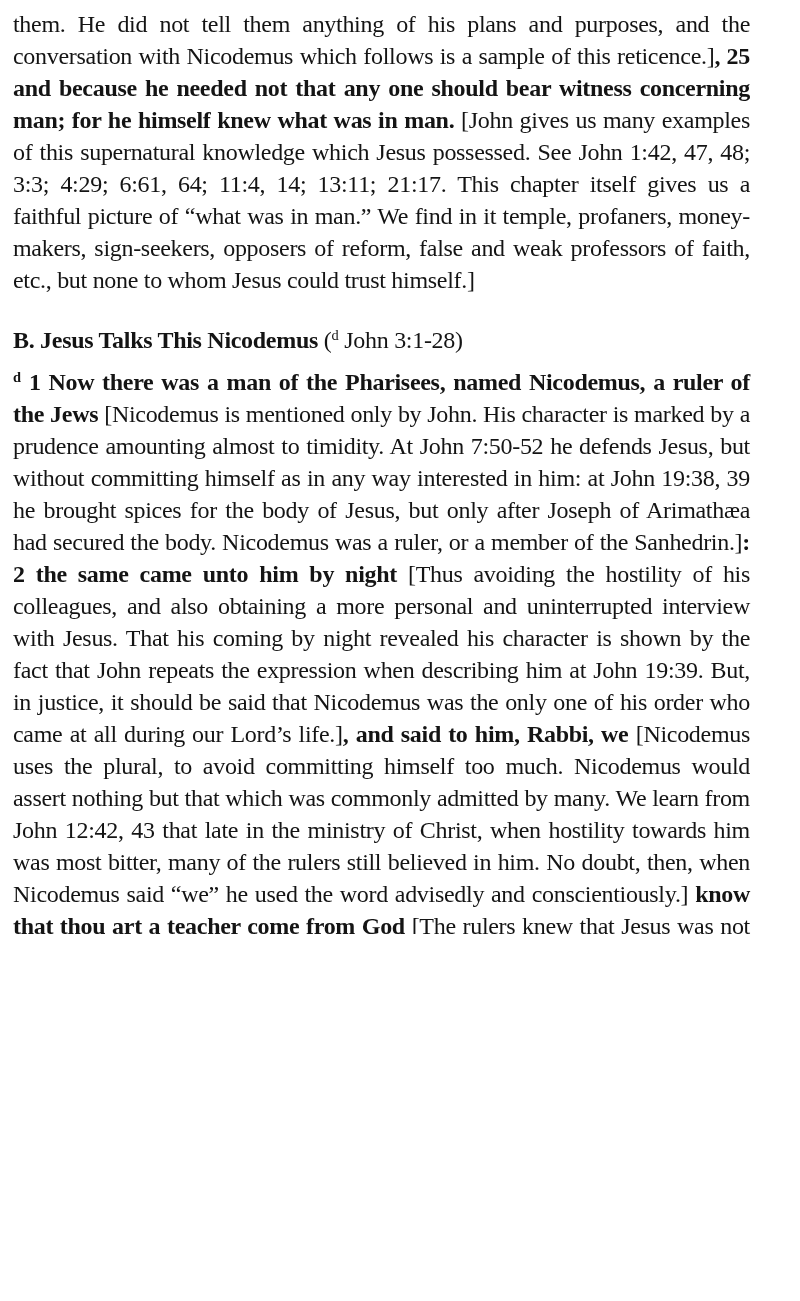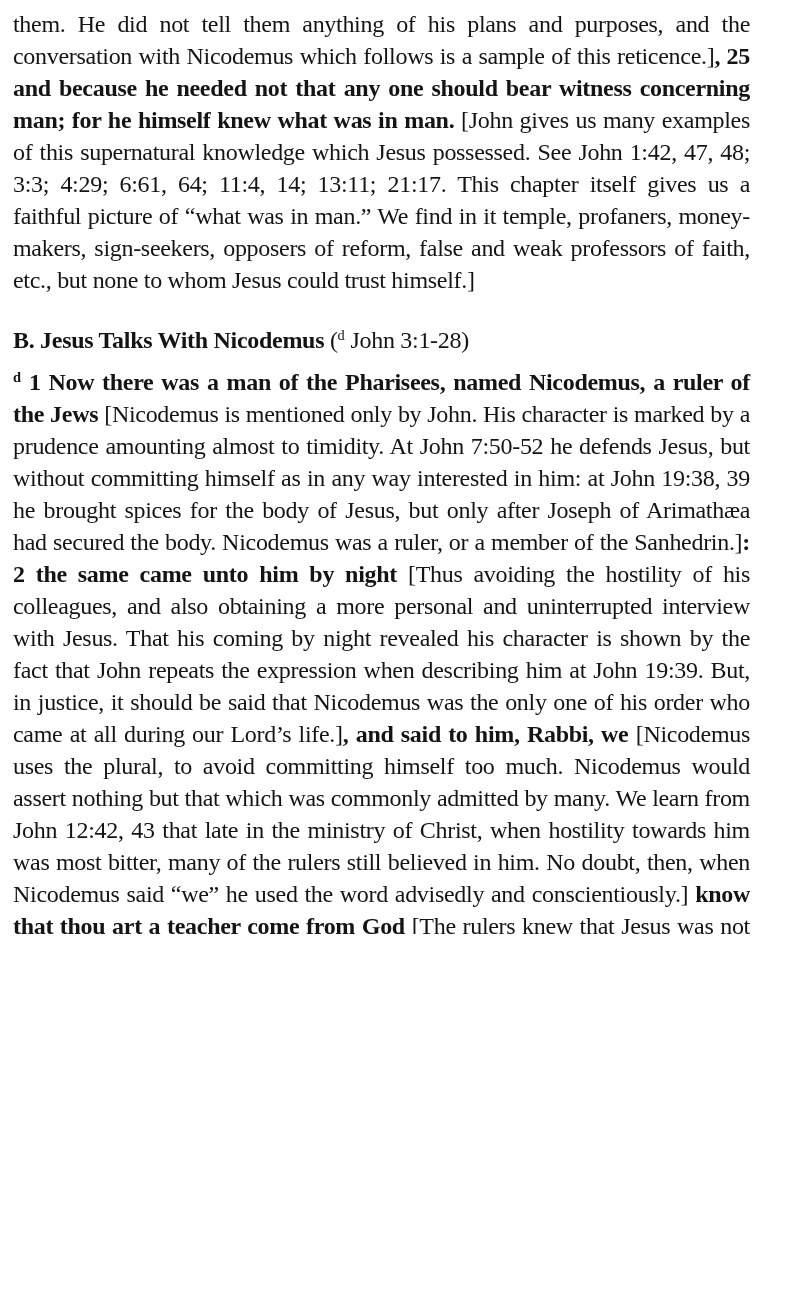--- a/index.html
+++ b/index.html
@@ -56,19 +56,19 @@
     font-style: italic;
     white-space: nowrap;
   }
 </style>
 </head>
 <body>
 
 <div class="page">
   <main class="text-block">
       <p class="block paragraph"><span class="seg normal">them. He did not tell them anything of his plans and purposes, and the conversation with Nicodemus which follows is a sample of this reticence.]</span><span class="seg bold">, 25 and because he needed not that any one should bear witness concerning man; for he himself knew what was in man.</span><span class="seg normal"> [John gives us many examples of this supernatural knowledge which Jesus possessed. See John 1:42, 47, 48; 3:3; 4:29; 6:61, 64; 11:4, 14; 13:11; 21:17. This chapter itself gives us a faithful picture of “what was in man.” We find in it temple, profaners, money-makers, sign-seekers, opposers of reform, false and weak professors of faith, etc., but none to whom Jesus could trust himself.]</span></p>
-      <h2 class="block heading"><span class="seg bold">B. Jesus Talks With Nicodemus</span><span class="seg normal"> (</span><sup class="seg superscript">d</sup><span class="seg normal"> John 3:1-28)</span></h2>
+      <h2 class="block heading"><span class="seg bold">B. Jesus Talks This Nicodemus</span><span class="seg normal"> (</span><sup class="seg superscript">d</sup><span class="seg normal"> John 3:1-28)</span></h2>
       <p class="block paragraph"><sup class="seg bold-superscript">d</sup><span class="seg bold"> 1 Now there was a man of the Pharisees, named Nicodemus, a ruler of the Jews</span><span class="seg normal"> [Nicodemus is mentioned only by John. His character is marked by a prudence amounting almost to timidity. At John 7:50-52 he defends Jesus, but without committing himself as in any way interested in him: at John 19:38, 39 he brought spices for the body of Jesus, but only after Joseph of Arimathæa had secured the body. Nicodemus was a ruler, or a member of the Sanhedrin.]</span><span class="seg bold">: 2 the same came unto him by night</span><span class="seg normal"> [Thus avoiding the hostility of his colleagues, and also obtaining a more personal and uninterrupted interview with Jesus. That his coming by night revealed his character is shown by the fact that John repeats the expression when describing him at John 19:39. But, in justice, it should be said that Nicodemus was the only one of his order who came at all during our Lord’s life.]</span><span class="seg bold">, and said to him, Rabbi, we</span><span class="seg normal"> [Nicodemus uses the plural, to avoid committing himself too much. Nicodemus would assert nothing but that which was commonly admitted by many. We learn from John 12:42, 43 that late in the ministry of Christ, when hostility towards him was most bitter, many of the rulers still believed in him. No doubt, then, when Nicodemus said “we” he used the word advisedly and conscientiously.]</span><span class="seg bold"> know that thou art a teacher come from God</span><span class="seg normal"> [The rulers knew that Jesus was not the product of any of the rabbinical schools, and his miracles marked him as a prophet and distinguished him from all who were guided merely by reason, no</span></p>
     </main>
   <footer class="page-footer">
     <span class="page-number">112</span>
   </footer>
 </div>
 
 </body></html>

